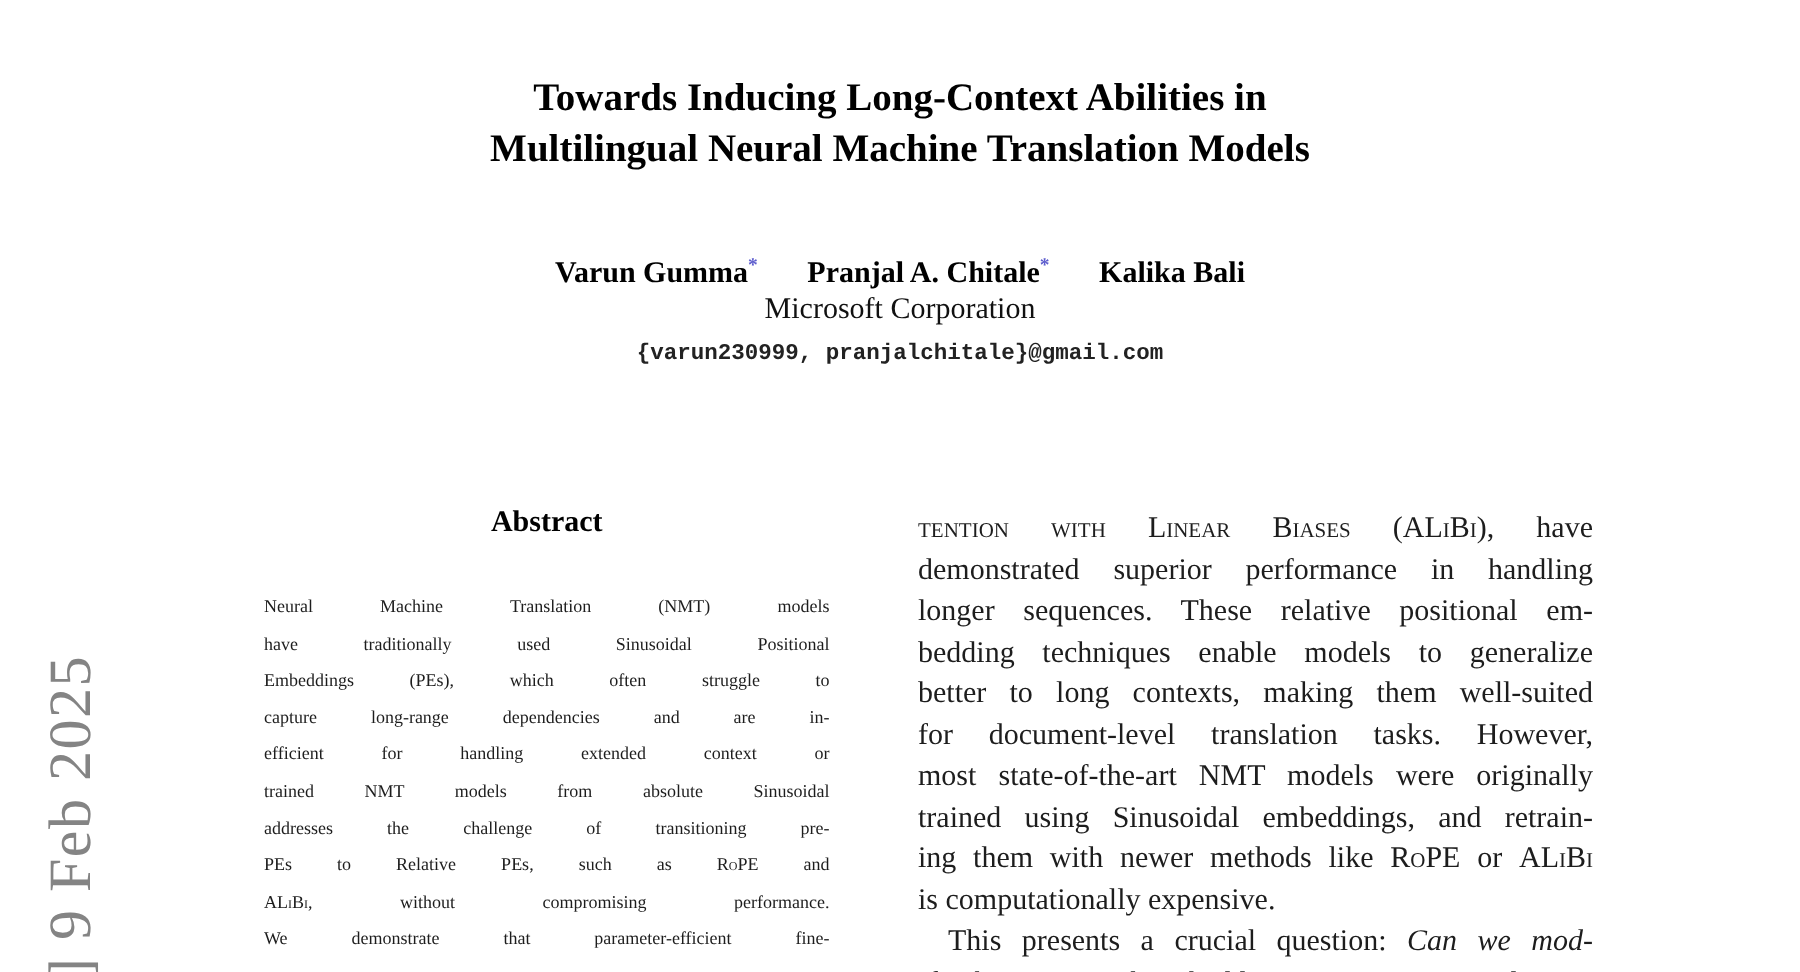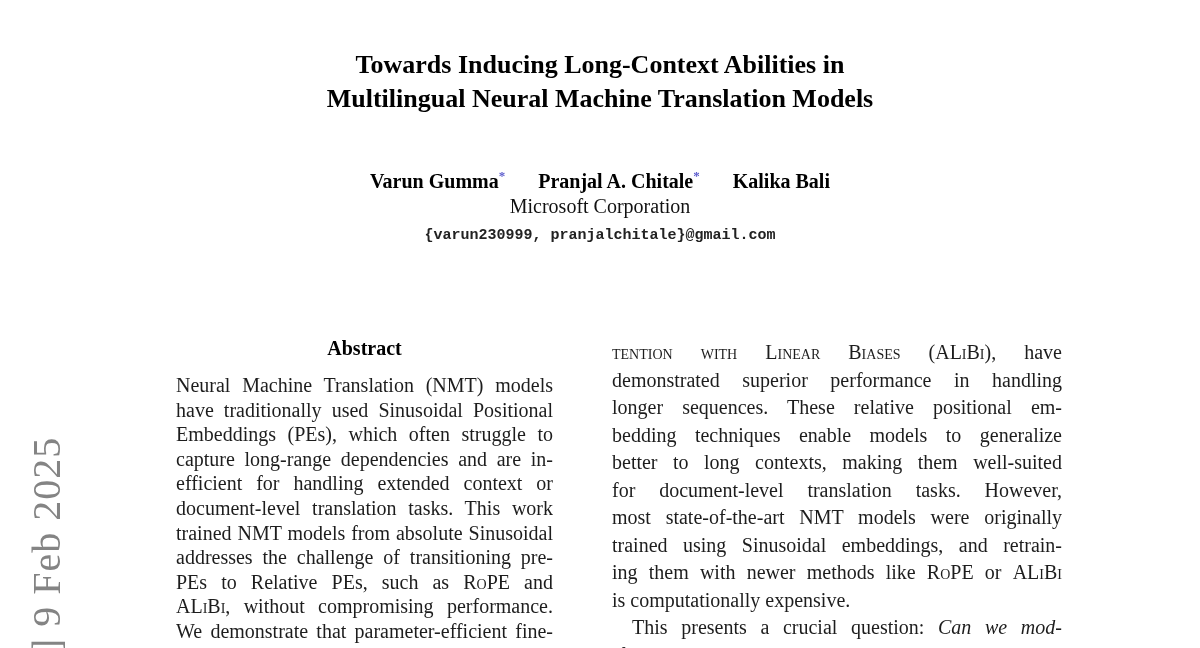--- a/index.html
+++ b/index.html
@@ -31,22 +31,22 @@
     text-align:center; font-size:20px; line-height:24px; color:#111;
   }
 
   .email {
     position:absolute; top:227px; left:0; width:1200px;
     text-align:center; font-family:"Liberation Mono", monospace;
     font-size:15px; line-height:18px; color:#222;font-weight:bold;
   }
 
   .leftcol { position:absolute; left:176px; top:337px; width:377px; }
-  .abstract-heading { text-align:center; font-weight:bold; font-size:20px; line-height:22px; color:#000; margin-bottom:14px; }
-  .leftcol .line { font-size:20px; line-height:24.6px; }
+  .abstract-heading { text-align:center; font-weight:bold; font-size:20px; line-height:22px; color:#000; margin-bottom:33px; }
+  .leftcol .line { font-size:12px; line-height:24.6px; }
 
   .rightcol { position:absolute; left:612px; top:339px; width:450px; }
   .rightcol .line { font-size:20px; line-height:27.5px; }
 
   .line { text-align:justify; color:#1d1d1d; }
   .line.jfull { text-align-last:justify; }
   .line.indent { text-indent:20px; }
   .sc { font-variant:small-caps; font-variant-caps:small-caps; }
   .it { font-style:italic; }
 </style>
@@ -71,21 +71,20 @@
 <div class="email">{varun230999, pranjalchitale}@gmail.com</div>
 
 <div class="leftcol">
   <div class="abstract-heading">Abstract</div>
   <div>
       <div class="line jfull"><span>Neural Machine Translation (NMT) models</span></div>
       <div class="line jfull"><span>have traditionally used Sinusoidal Positional</span></div>
       <div class="line jfull"><span>Embeddings (PEs), which often struggle to</span></div>
       <div class="line jfull"><span>capture long-range dependencies and are in-</span></div>
       <div class="line jfull"><span>efficient for handling extended context or</span></div>
-      <div class="line jfull"><span>document-level translation tasks. This work</span></div>
       <div class="line jfull"><span>trained NMT models from absolute Sinusoidal</span></div>
       <div class="line jfull"><span>addresses the challenge of transitioning pre-</span></div>
       <div class="line jfull"><span>PEs to Relative PEs, such as </span><span class="sc">RoPE</span><span> and</span></div>
       <div class="line jfull"><span class="sc">ALiBi</span><span>, without compromising performance.</span></div>
       <div class="line jfull"><span>We demonstrate that parameter-efficient fine-</span></div>
     </div>
 </div>
 
 <div class="rightcol">
   <div>

